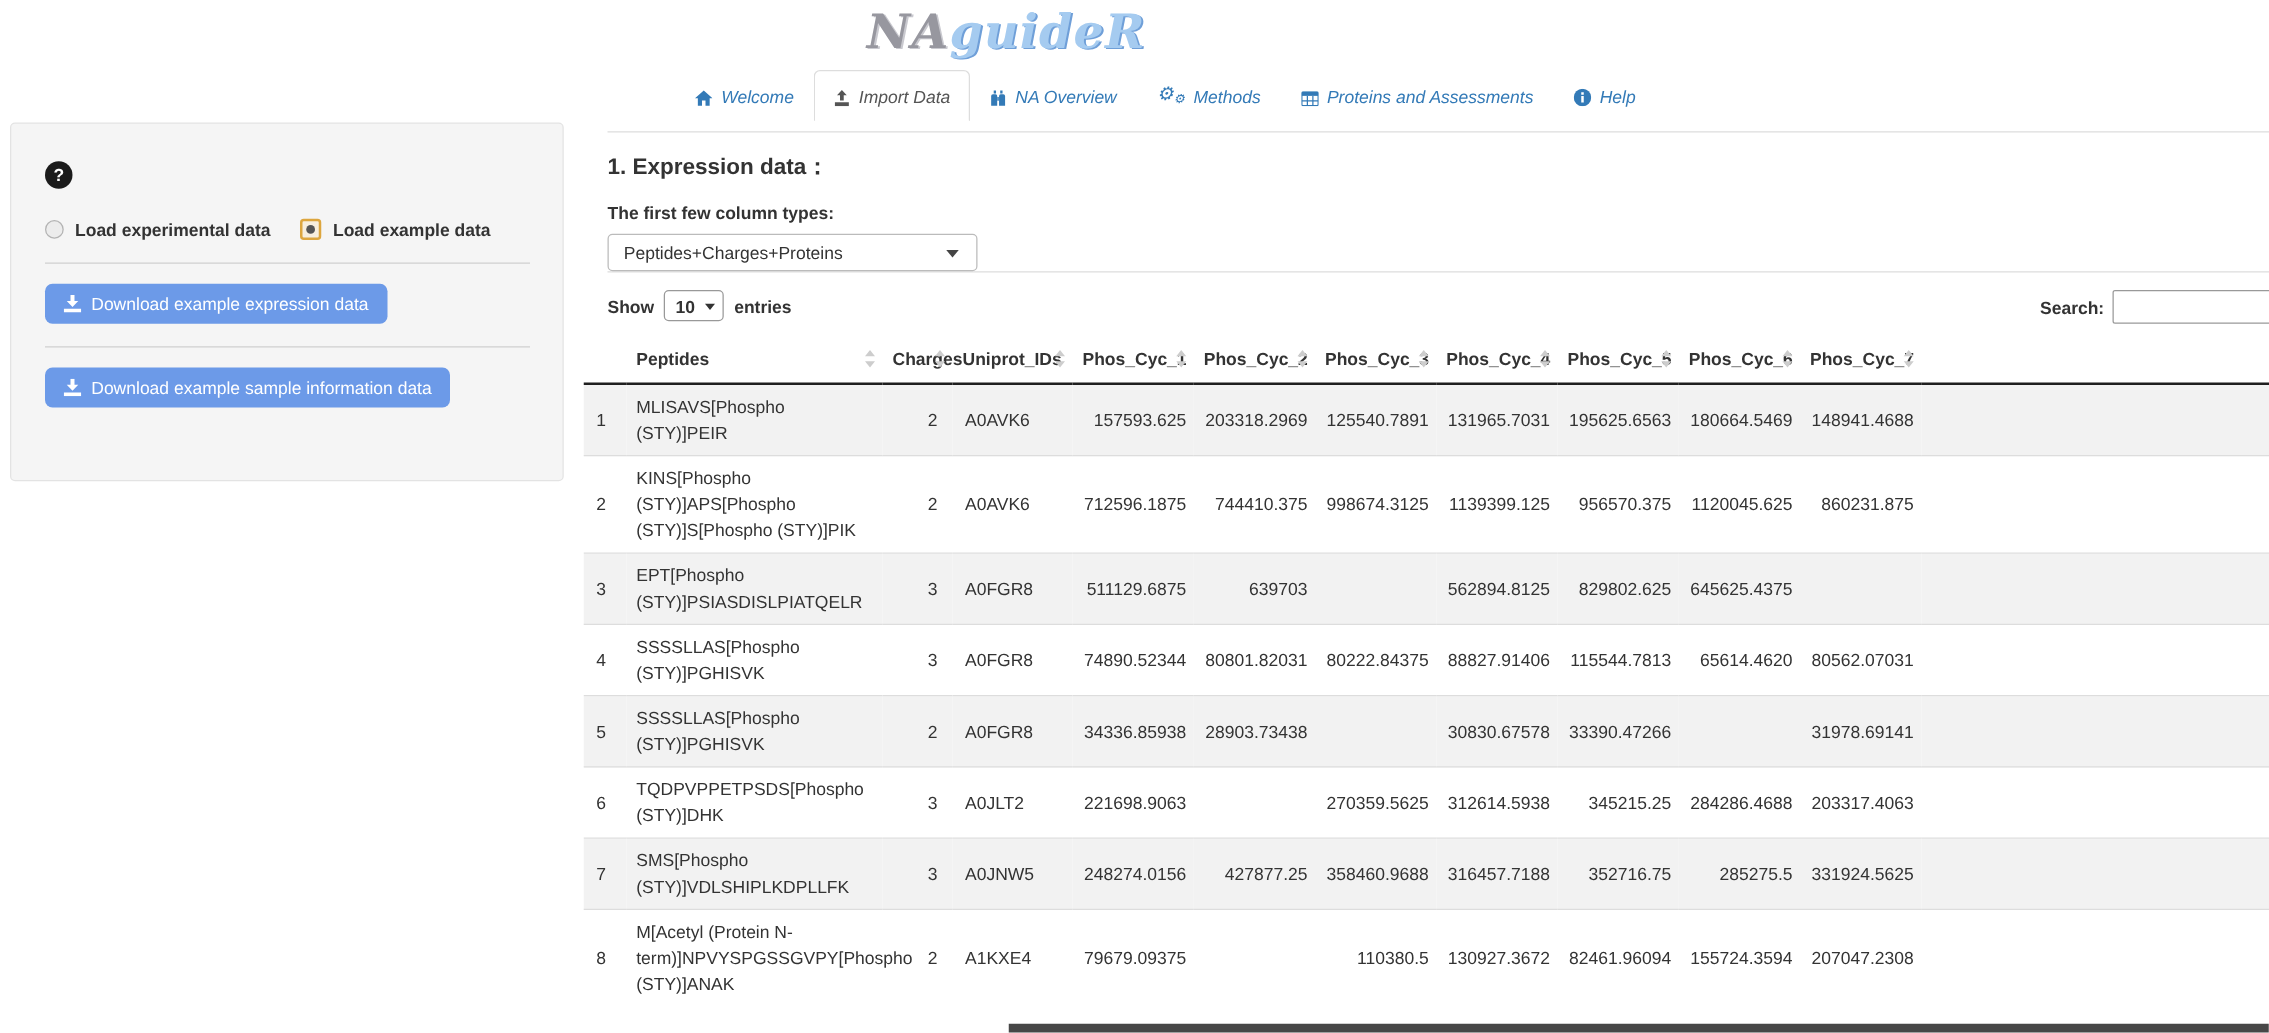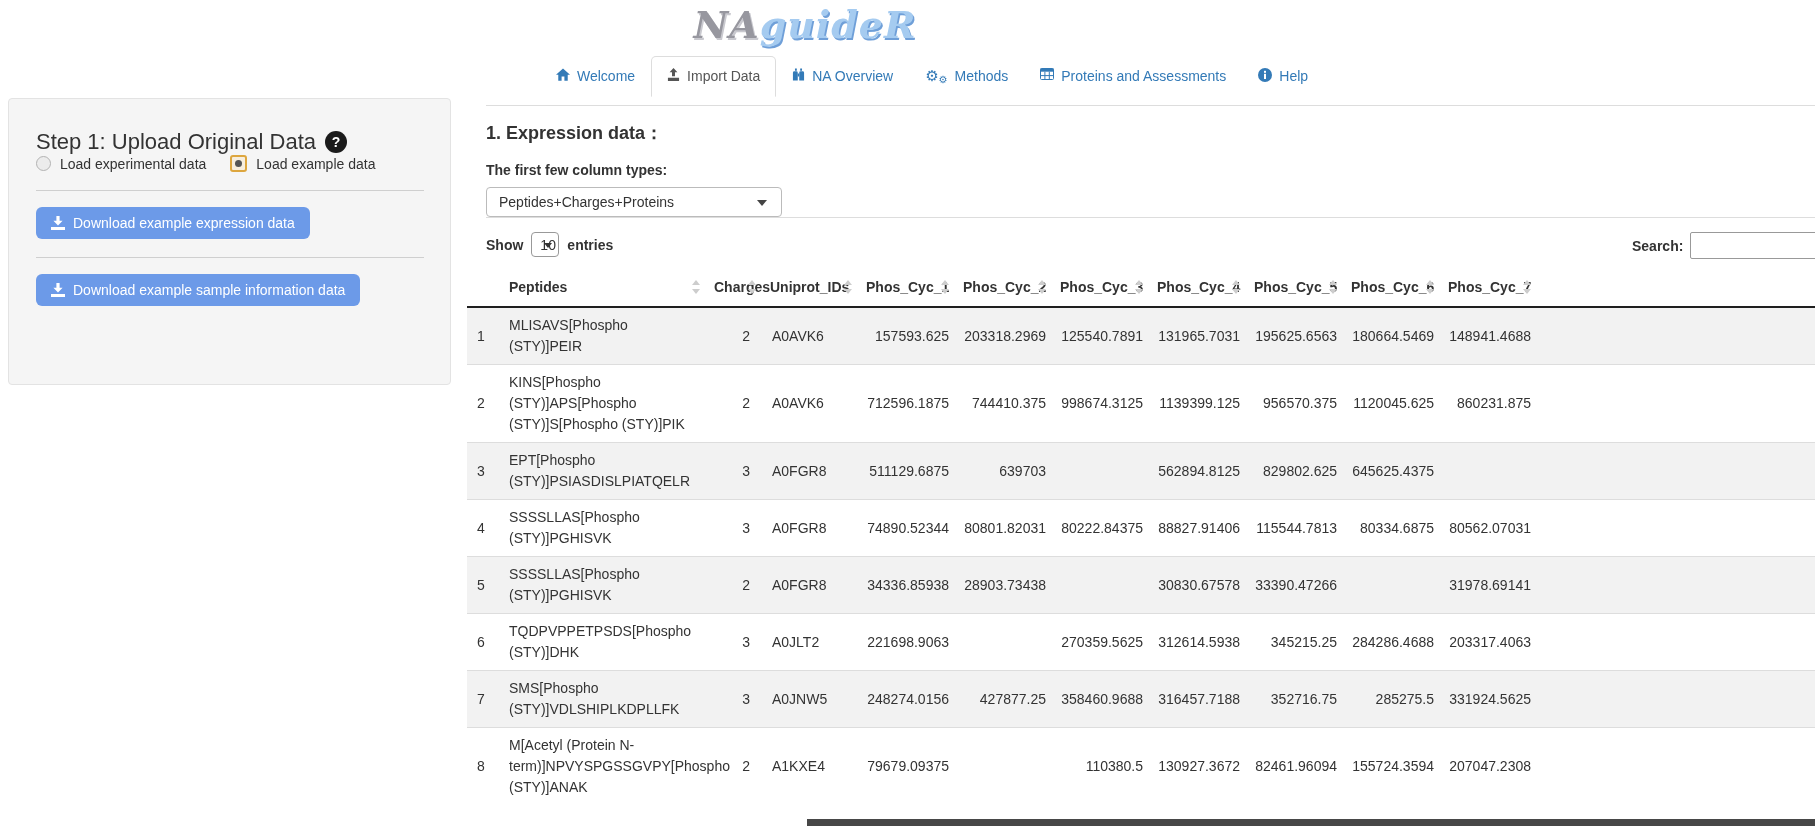--- a/index.html
+++ b/index.html
@@ -8,34 +8,34 @@
 
   
   .logo{position:absolute;left:805px;top:2px;transform:translateX(-50%);
     font-family:"DejaVu Serif",serif;font-style:italic;font-weight:bold;font-size:38px;
     letter-spacing:1px;white-space:nowrap;}
   .logo-na{color:#97979f;text-shadow:1.5px 1.5px 0 #c9c9cf;}
   .logo-guider{color:#a5cbf0;text-shadow:1.5px 1.5px 0 #6f9fd8;}
 
   
   .nav-tabs{position:absolute;left:540px;top:56px;display:flex;align-items:stretch;font-size:14px;}
-  .nav-item{display:flex;align-items:flex-start;gap:7px;padding:11px 15px;color:#337ab7;
-    cursor:pointer;white-space:nowrap;border:1px solid transparent;}
+  .nav-item{display:flex;align-items:flex-end;gap:7px;padding:11px 15px;color:#337ab7;
+    cursor:pointer;white-space:nowrap;border:1px solid transparent;font-style:italic;}
   .nav-item svg{flex:0 0 auto;}
   .nav-item.active{background:#fff;color:#555;border:1px solid #ddd;border-bottom-color:transparent;
     border-radius:5px 5px 0 0;}
   .gear-glyph{font-size:15px;line-height:1;}
 
   
   .panel{position:absolute;left:8px;top:98px;width:443px;height:287px;background:#f5f5f5;
     border:1px solid #e3e3e3;border-radius:4px;padding:30px 26px 0 27px;}
   .panel-title{font-size:22px;color:#333;display:flex;align-items:center;gap:9px;}
   .help-badge{display:inline-flex;width:22px;height:22px;border-radius:50%;background:#1b1b1b;
     color:#fff;font-size:14px;font-weight:bold;align-items:center;justify-content:center;}
-  .radio-group{display:flex;align-items:center;gap:24px;font-size:14px;}
+  .radio-group{margin-top:24px;display:flex;align-items:center;gap:24px;font-size:14px;font-weight:bold;}
   .radio-option{display:flex;align-items:center;gap:9px;cursor:pointer;}
   .radio-ind{position:relative;width:15px;height:15px;border-radius:50%;
     border:1px solid #b3b3b3;background:#ececec;flex:0 0 auto;}
   .radio-option.selected .radio-ind{width:17px;height:17px;border-radius:3px;
     border:2px solid #dda63e;background:#f7eedd;}
   .radio-option.selected .radio-ind:after{content:"";position:absolute;left:50%;top:50%;
     width:7px;height:7px;margin:-3.5px 0 0 -3.5px;border-radius:50%;background:#555;}
   .panel hr{border:none;border-top:1px solid #cfcfcf;margin:18px 0 0 0;}
   .dl-btn{display:inline-flex;align-items:center;gap:8px;margin-top:16px;padding:8px 15px;
     background:#6c9ae8;color:#fff;font-size:14px;border:none;border-radius:6px;cursor:pointer;
@@ -48,22 +48,22 @@
   .section-title{font-size:18px;color:#333;margin:15px 0 0 19px;}
   .col-types-label{font-size:14px;font-weight:bold;margin:17px 0 0 19px;}
   .select-box{position:relative;margin:9px 0 0 19px;width:296px;height:30px;background:#fff;
     border:1px solid #bbb;border-radius:4px;font-size:14px;color:#333;cursor:pointer;
     display:flex;align-items:center;padding:0 30px 0 12px;}
   .caret{position:absolute;right:14px;top:50%;margin-top:-2px;width:0;height:0;
     border-left:5px solid transparent;border-right:5px solid transparent;border-top:6px solid #444;}
   .hr-mid{margin-top:28px;}
   .controls{position:relative;height:28px;margin-top:14px;}
   .length-ctl{display:flex;align-items:center;gap:8px;margin-left:19px;font-size:14px;font-weight:bold;}
-  .length-select{position:relative;width:28px;height:25px;border:1px solid #999;border-radius:4px;
-    background:#fff;font-weight:normal;font-size:14px;display:flex;align-items:center;
+  .length-select{position:relative;width:48px;height:25px;border:1px solid #999;border-radius:4px;
+    background:#fff;font-weight:bold;font-size:14px;display:flex;align-items:center;
     padding:0 18px 0 8px;cursor:pointer;}
   .length-select .caret{right:6px;border-top-color:#333;border-left-width:4px;border-right-width:4px;border-top-width:5px;}
   .search-ctl{position:absolute;left:1165px;top:0;display:flex;align-items:center;gap:7px;
     font-size:14px;font-weight:bold;}
   .search-input{width:172px;height:27px;border:1px solid #999;border-radius:2px;background:#fff;
     font-size:14px;padding:0 6px;font-family:"Liberation Sans",sans-serif;}
 
   
   table.dt{border-collapse:collapse;table-layout:fixed;width:1540px;margin-top:8px;font-size:14px;}
   table.dt th{font-weight:bold;color:#333;border-bottom:2px solid #1f1f1f;padding:11px 8px;
@@ -135,21 +135,20 @@
         <circle cx="7" cy="7" r="7" fill="currentColor"></circle>
         <rect x="6" y="5.8" width="2" height="5.2" fill="#fff"></rect>
         <rect x="6" y="2.8" width="2" height="2" fill="#fff"></rect>
       </svg>
     <span>Help</span>
   </div>
 </nav>
 
 <aside class="panel">
   <div class="panel-title">
-    <span>Step 1: Upload Original Data</span>
     <span class="help-badge">?</span>
   </div>
   <div class="radio-group">
     <label class="radio-option">
       <span class="radio-ind"></span>
       <span>Load experimental data</span>
     </label>
     <label class="radio-option selected">
       <span class="radio-ind"></span>
       <span>Load example data</span>
@@ -259,21 +258,21 @@
         <tr>
           <td>4</td>
           <td>SSSSLLAS[Phospho (STY)]PGHISVK</td>
           <td>3</td>
           <td>A0FGR8</td>
           <td>74890.52344</td>
           <td>80801.82031</td>
           <td>80222.84375</td>
           <td>88827.91406</td>
           <td>115544.7813</td>
-          <td>80334.6875</td>
+          <td>65614.4620</td>
           <td>80562.07031</td>
           <td></td>
         </tr>
         <tr>
           <td>5</td>
           <td>SSSSLLAS[Phospho (STY)]PGHISVK</td>
           <td>2</td>
           <td>A0FGR8</td>
           <td>34336.85938</td>
           <td>28903.73438</td>

